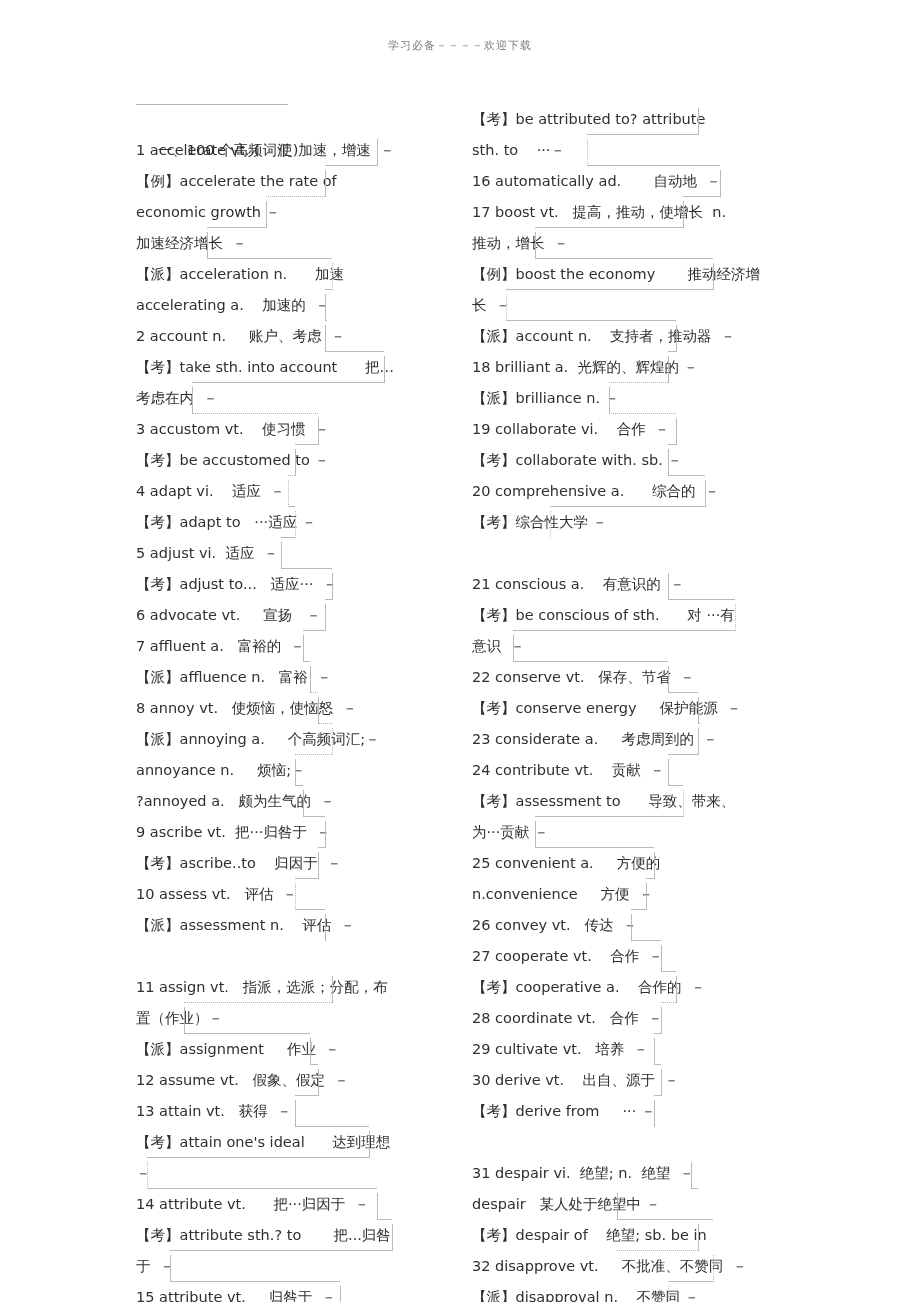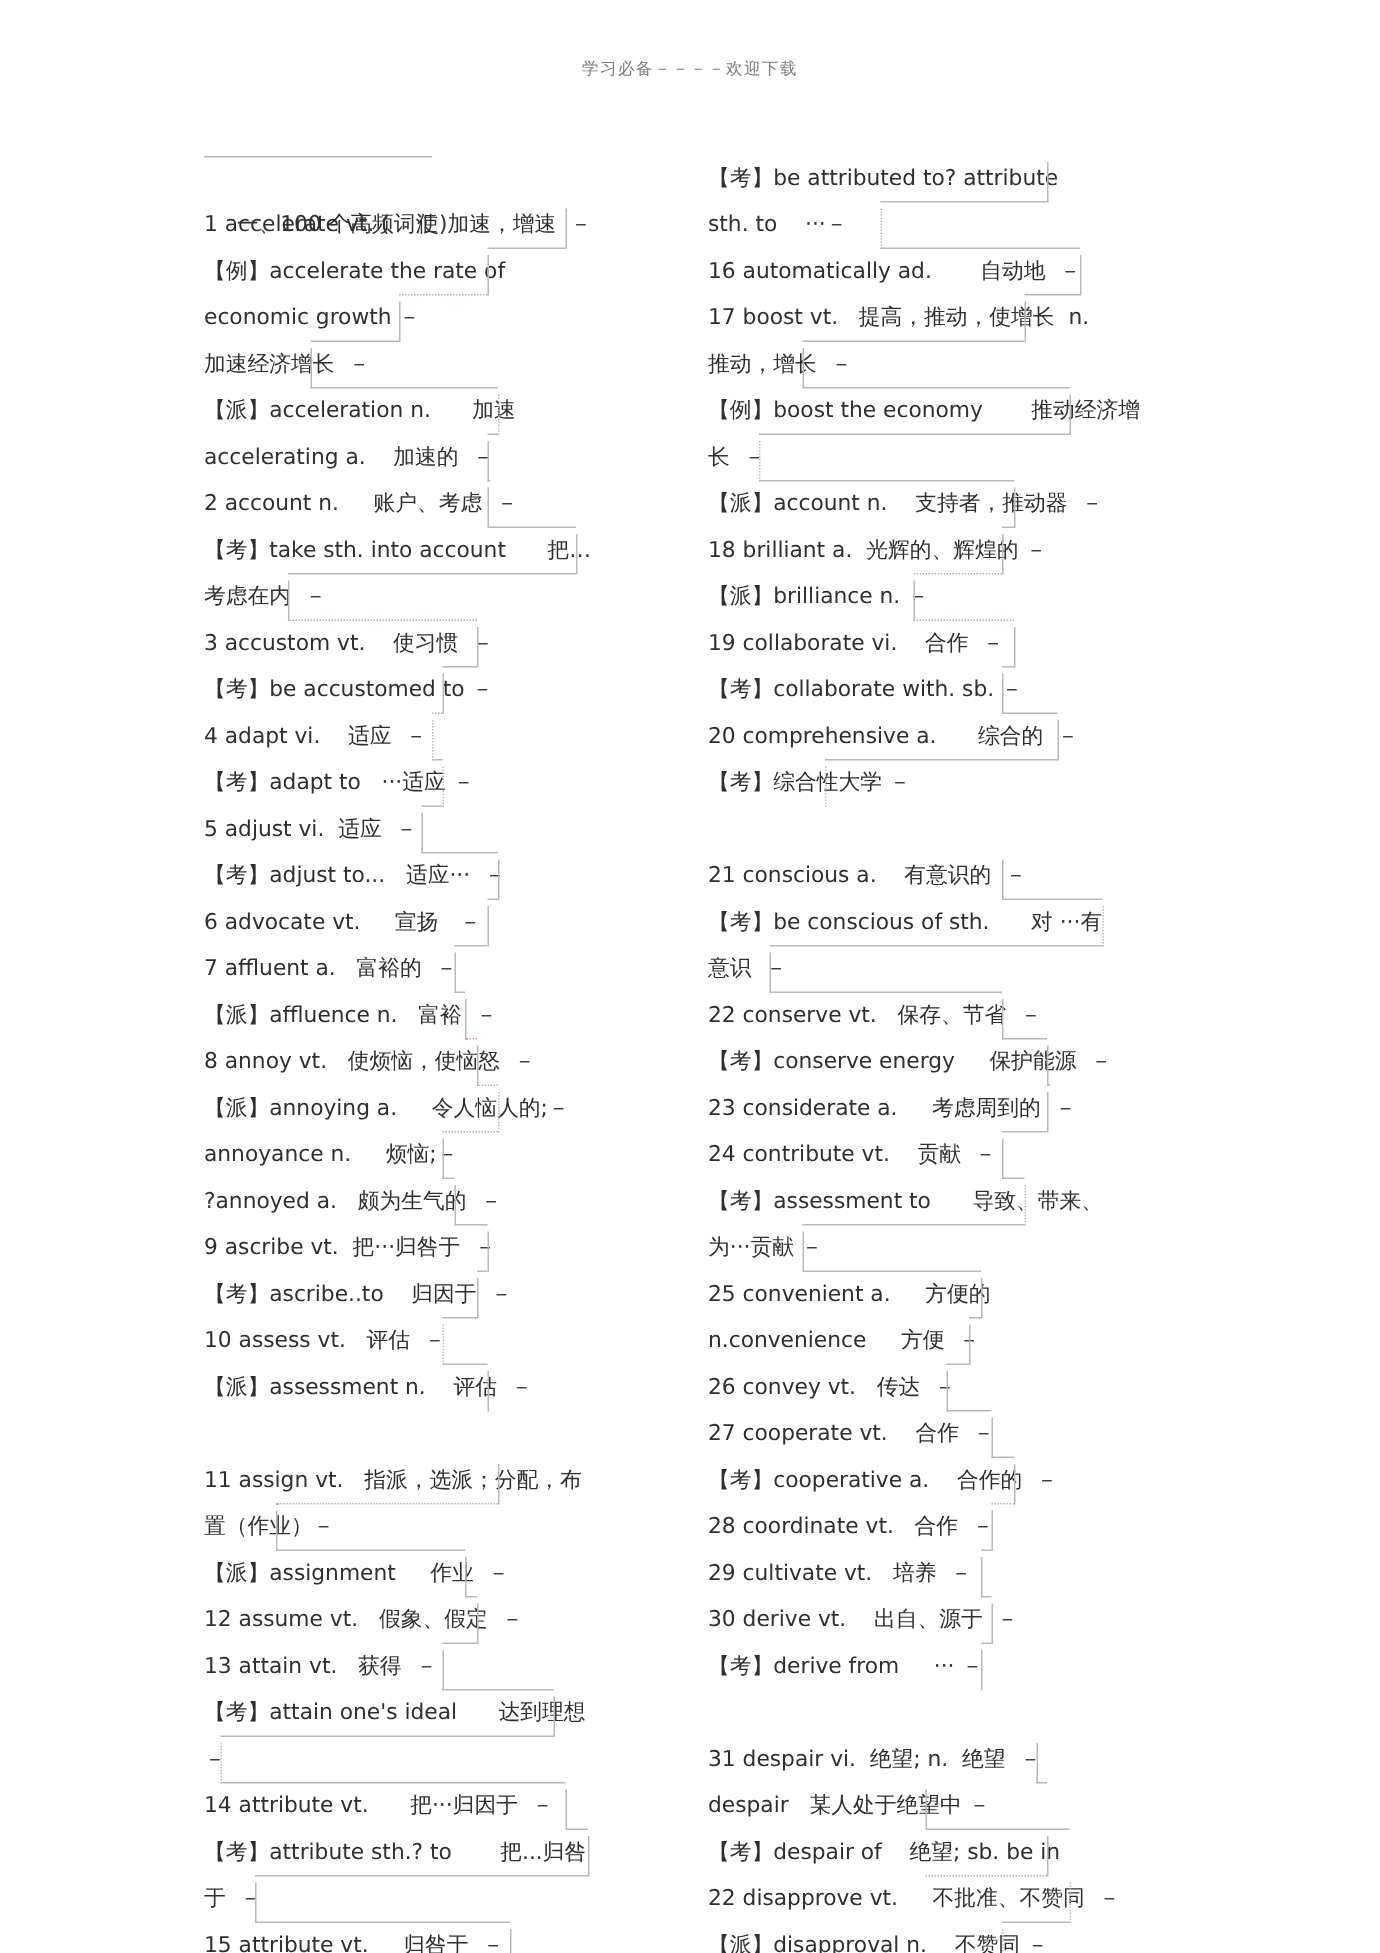--- a/index.html
+++ b/index.html
@@ -118,21 +118,21 @@
         <div class="line"><span class="cjk">3 accustom vt.    使习惯  －</span><span class="rule-r" style="left: 181.6px; top: 4px; height: 27px;"></span><span class="rule-b" style="left: 159.4px; top: 30px; width: 22.2px;"></span></div>
         <div class="line"><span class="cjk">【考】be accustomed to －</span><span class="rule-r" style="left: 159.4px; top: 4px; height: 27px;"></span><span class="rule-b dotted" style="left: 152px; top: 30px; width: 7.4px;"></span></div>
         <div class="line"><span class="cjk">4 adapt vi.    适应  －</span><span class="rule-r dotted" style="left: 152px; top: 4px; height: 27px;"></span><span class="rule-b" style="left: 152px; top: 30px; width: 7.4px;"></span></div>
         <div class="line"><span class="cjk">【考】adapt to   ···适应 －</span><span class="rule-r dotted" style="left: 159.4px; top: 4px; height: 27px;"></span><span class="rule-b" style="left: 144.6px; top: 30px; width: 14.8px;"></span></div>
         <div class="line"><span class="cjk">5 adjust vi.  适应  －</span><span class="rule-r" style="left: 144.6px; top: 4px; height: 27px;"></span><span class="rule-b" style="left: 144.6px; top: 30px; width: 51.8px;"></span></div>
         <div class="line"><span class="cjk">【考】adjust to...   适应···  －</span><span class="rule-r" style="left: 196.4px; top: 4px; height: 27px;"></span><span class="rule-b" style="left: 189px; top: 30px; width: 7.4px;"></span></div>
         <div class="line"><span class="cjk">6 advocate vt.     宣扬   －</span><span class="rule-r" style="left: 189px; top: 4px; height: 27px;"></span><span class="rule-b" style="left: 166.8px; top: 30px; width: 22.2px;"></span></div>
         <div class="line"><span class="cjk">7 affluent a.   富裕的  －</span><span class="rule-r" style="left: 166.8px; top: 4px; height: 27px;"></span><span class="rule-b" style="left: 166.8px; top: 30px; width: 7.4px;"></span></div>
         <div class="line"><span class="cjk">【派】affluence n.   富裕  －</span><span class="rule-r" style="left: 174.2px; top: 4px; height: 27px;"></span><span class="rule-b dotted" style="left: 174.2px; top: 30px; width: 7.4px;"></span></div>
         <div class="line"><span class="cjk">8 annoy vt.   使烦恼，使恼怒  －</span><span class="rule-r" style="left: 181.6px; top: 4px; height: 27px;"></span><span class="rule-b dotted" style="left: 181.6px; top: 30px; width: 14.8px;"></span></div>
-        <div class="line"><span class="cjk">【派】annoying a.     令人恼人的;－</span><span class="rule-r dotted" style="left: 196.4px; top: 4px; height: 27px;"></span><span class="rule-b dotted" style="left: 159.4px; top: 30px; width: 37px;"></span></div>
+        <div class="line"><span class="cjk">【派】annoying a.     个高频词汇;－</span><span class="rule-r dotted" style="left: 196.4px; top: 4px; height: 27px;"></span><span class="rule-b dotted" style="left: 159.4px; top: 30px; width: 37px;"></span></div>
         <div class="line"><span class="cjk">annoyance n.     烦恼;－</span><span class="rule-r" style="left: 159.4px; top: 4px; height: 27px;"></span><span class="rule-b" style="left: 159.4px; top: 30px; width: 7.4px;"></span></div>
         <div class="line"><span class="cjk">?annoyed a.   颇为生气的  －</span><span class="rule-r" style="left: 166.8px; top: 4px; height: 27px;"></span><span class="rule-b" style="left: 166.8px; top: 30px; width: 22.2px;"></span></div>
         <div class="line"><span class="cjk">9 ascribe vt.  把···归咎于  －</span><span class="rule-r" style="left: 189px; top: 4px; height: 27px;"></span><span class="rule-b" style="left: 181.6px; top: 30px; width: 7.4px;"></span></div>
         <div class="line"><span class="cjk">【考】ascribe..to    归因于  －</span><span class="rule-r" style="left: 181.6px; top: 4px; height: 27px;"></span><span class="rule-b" style="left: 159.4px; top: 30px; width: 22.2px;"></span></div>
         <div class="line"><span class="cjk">10 assess vt.   评估  －</span><span class="rule-r dotted" style="left: 159.4px; top: 4px; height: 27px;"></span><span class="rule-b" style="left: 159.4px; top: 30px; width: 29.6px;"></span></div>
         <div class="line"><span class="cjk">【派】assessment n.    评估  －</span><span class="rule-r" style="left: 189px; top: 4px; height: 27px;"></span></div>
         <div class="line blank"><span class="cjk"></span></div>
         <div class="line"><span class="cjk">11 assign vt.   指派，选派；分配，布</span><span class="rule-r" style="left: 196.4px; top: 4px; height: 27px;"></span><span class="rule-b dotted" style="left: 48.4px; top: 30px; width: 148px;"></span></div>
         <div class="line"><span class="cjk">置（作业）－</span><span class="rule-r" style="left: 48.4px; top: 4px; height: 27px;"></span><span class="rule-b" style="left: 48.4px; top: 30px; width: 125.8px;"></span></div>
         <div class="line"><span class="cjk">【派】assignment     作业  －</span><span class="rule-r" style="left: 174.2px; top: 4px; height: 27px;"></span><span class="rule-b" style="left: 174.2px; top: 30px; width: 7.4px;"></span></div>
@@ -179,18 +179,18 @@
         <div class="line"><span class="cjk">27 cooperate vt.    合作  －</span><span class="rule-r" style="left: 189px; top: 4px; height: 27px;"></span><span class="rule-b" style="left: 189px; top: 30px; width: 14.8px;"></span></div>
         <div class="line"><span class="cjk">【考】cooperative a.    合作的  －</span><span class="rule-r" style="left: 203.8px; top: 4px; height: 27px;"></span><span class="rule-b dotted" style="left: 189px; top: 30px; width: 14.8px;"></span></div>
         <div class="line"><span class="cjk">28 coordinate vt.   合作  －</span><span class="rule-r" style="left: 189px; top: 4px; height: 27px;"></span><span class="rule-b" style="left: 181.6px; top: 30px; width: 7.4px;"></span></div>
         <div class="line"><span class="cjk">29 cultivate vt.   培养  －</span><span class="rule-r" style="left: 181.6px; top: 4px; height: 27px;"></span><span class="rule-b" style="left: 181.6px; top: 30px; width: 7.4px;"></span></div>
         <div class="line"><span class="cjk">30 derive vt.    出自、源于  －</span><span class="rule-r" style="left: 189px; top: 4px; height: 27px;"></span><span class="rule-b" style="left: 181.6px; top: 30px; width: 7.4px;"></span></div>
         <div class="line"><span class="cjk">【考】derive from     ··· －</span><span class="rule-r" style="left: 181.6px; top: 4px; height: 27px;"></span></div>
         <div class="line blank"><span class="cjk"></span></div>
         <div class="line"><span class="cjk">31 despair vi.  绝望; n.  绝望  －</span><span class="rule-r" style="left: 218.6px; top: 4px; height: 27px;"></span><span class="rule-b" style="left: 218.6px; top: 30px; width: 7.4px;"></span></div>
         <div class="line"><span class="cjk">despair   某人处于绝望中 －</span><span class="rule-r" style="left: 144.6px; top: 4px; height: 27px;"></span><span class="rule-b" style="left: 144.6px; top: 30px; width: 96.2px;"></span></div>
         <div class="line"><span class="cjk">【考】despair of    绝望; sb. be in</span><span class="rule-r" style="left: 226px; top: 4px; height: 27px;"></span><span class="rule-b dotted" style="left: 144.6px; top: 30px; width: 81.4px;"></span></div>
-        <div class="line"><span class="cjk">22 disapprove vt.     不批准、不赞同  －</span><span class="rule-r dotted" style="left: 240.8px; top: 4px; height: 27px;"></span><span class="rule-b" style="left: 196.4px; top: 30px; width: 44.4px;"></span></div>
+        <div class="line"><span class="cjk">32 disapprove vt.     不批准、不赞同  －</span><span class="rule-r dotted" style="left: 240.8px; top: 4px; height: 27px;"></span><span class="rule-b" style="left: 196.4px; top: 30px; width: 44.4px;"></span></div>
         <div class="line"><span class="cjk">【派】disapproval n.    不赞同 －</span><span class="rule-r dotted" style="left: 196.4px; top: 4px; height: 27px;"></span></div>
       </div>
   </div>
 
 </div>
 
 </body></html>

